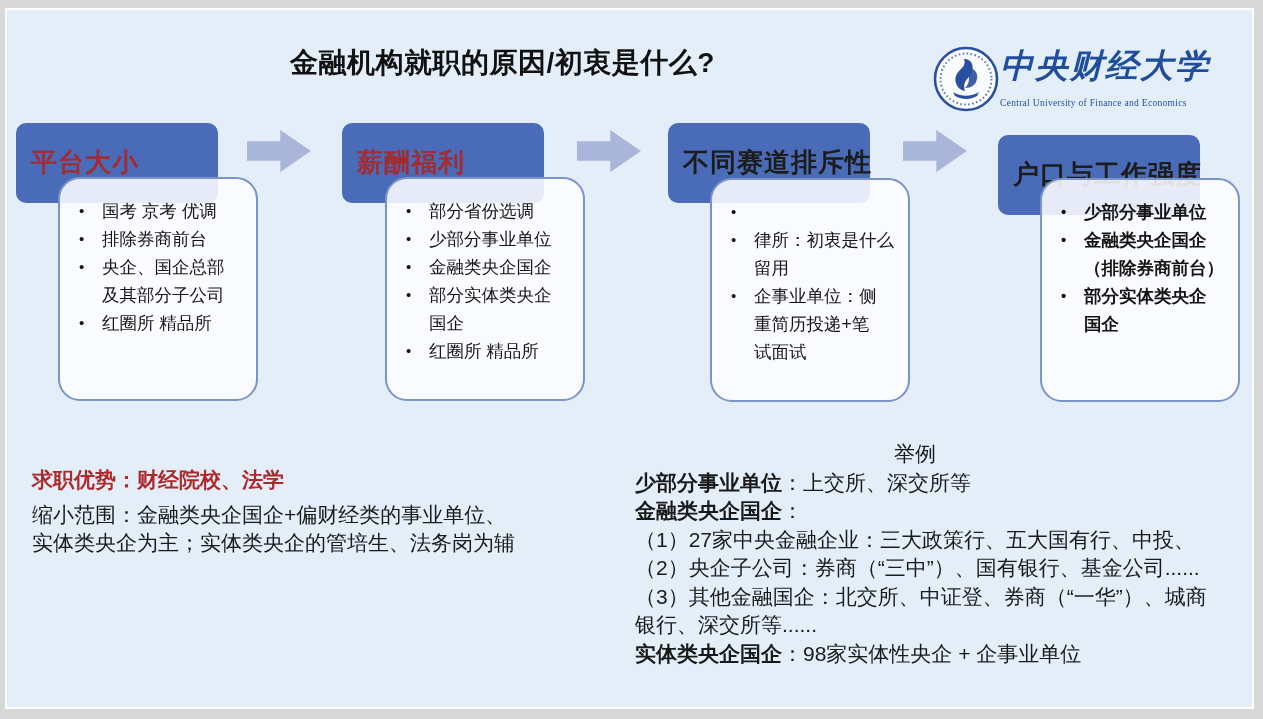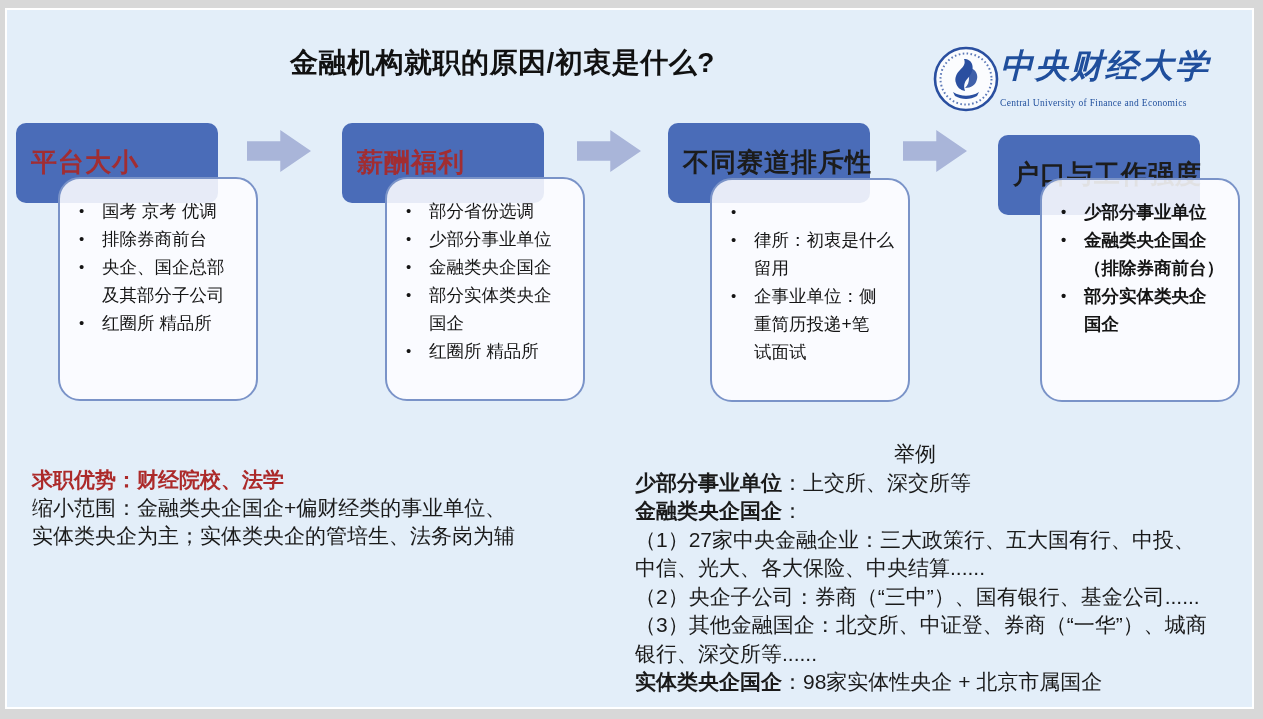--- a/index.html
+++ b/index.html
@@ -31,21 +31,21 @@
   .bitem{display:flex;font-size:17.5px;line-height:28px;color:#141414;}
   .bitem .mk{width:26px;flex:0 0 26px;padding-left:3px;font-size:15px;}
   .bitem .bt{white-space:pre-line;}
   .box.boldbl .bitem{font-weight:bold;}
 
   .arrow{position:absolute;width:64px;height:42px;background:var(--arrow,#a9b5d9);z-index:0;
          clip-path:polygon(0 27%,52% 27%,52% 0,100% 50%,52% 100%,52% 73%,0 73%);}
 
   .adv{position:absolute;left:25px;top:456px;}
   .adv-h{font-size:21px;font-weight:bold;color:var(--red-text,#ac2a2a);white-space:nowrap;}
-  .adv-b{font-size:21px;color:#1a1a1a;line-height:28px;white-space:pre-line;}
+  .adv-b{margin-top:7px;font-size:21px;color:#1a1a1a;line-height:28px;white-space:pre-line;}
 
   .ex{position:absolute;left:588px;top:430px;font-size:21px;color:#1a1a1a;line-height:28.5px;margin-left:40px;}
   .ex-title{width:560px;text-align:center;}
   .ex-line{white-space:nowrap;}
   .ex-line b{font-weight:bold;}
 
   .seal{flex:0 0 auto;}
 </style>
 </head>
 <body>
@@ -166,22 +166,21 @@
       <div class="adv-b">缩小范围：金融类央企国企+偏财经类的事业单位、
 实体类央企为主；实体类央企的管培生、法务岗为辅</div>
     </div>
 
     <div class="ex">
       <div class="ex-title">举例</div>
       <div id="ex-lines">
           <div class="ex-line"><b>少部分事业单位</b><span>：上交所、深交所等</span></div>
           <div class="ex-line"><b>金融类央企国企</b><span>：</span></div>
           <div class="ex-line"><b></b><span>（1）27家中央金融企业：三大政策行、五大国有行、中投、</span></div>
-          <div class="ex-line"><b></b><span>中信、光大、各大保险、中央结算......</span></div>
           <div class="ex-line"><b></b><span>（2）央企子公司：券商（“三中”）、国有银行、基金公司......</span></div>
           <div class="ex-line"><b></b><span>（3）其他金融国企：北交所、中证登、券商（“一华”）、城商</span></div>
           <div class="ex-line"><b></b><span>银行、深交所等......</span></div>
-          <div class="ex-line"><b>实体类央企国企</b><span>：98家实体性央企 + 北京市属国企</span></div>
+          <div class="ex-line"><b>实体类央企国企</b><span>：98家实体性央企 + 企事业单位</span></div>
         </div>
     </div>
 
   </div>
 </div>
 
 </body></html>

